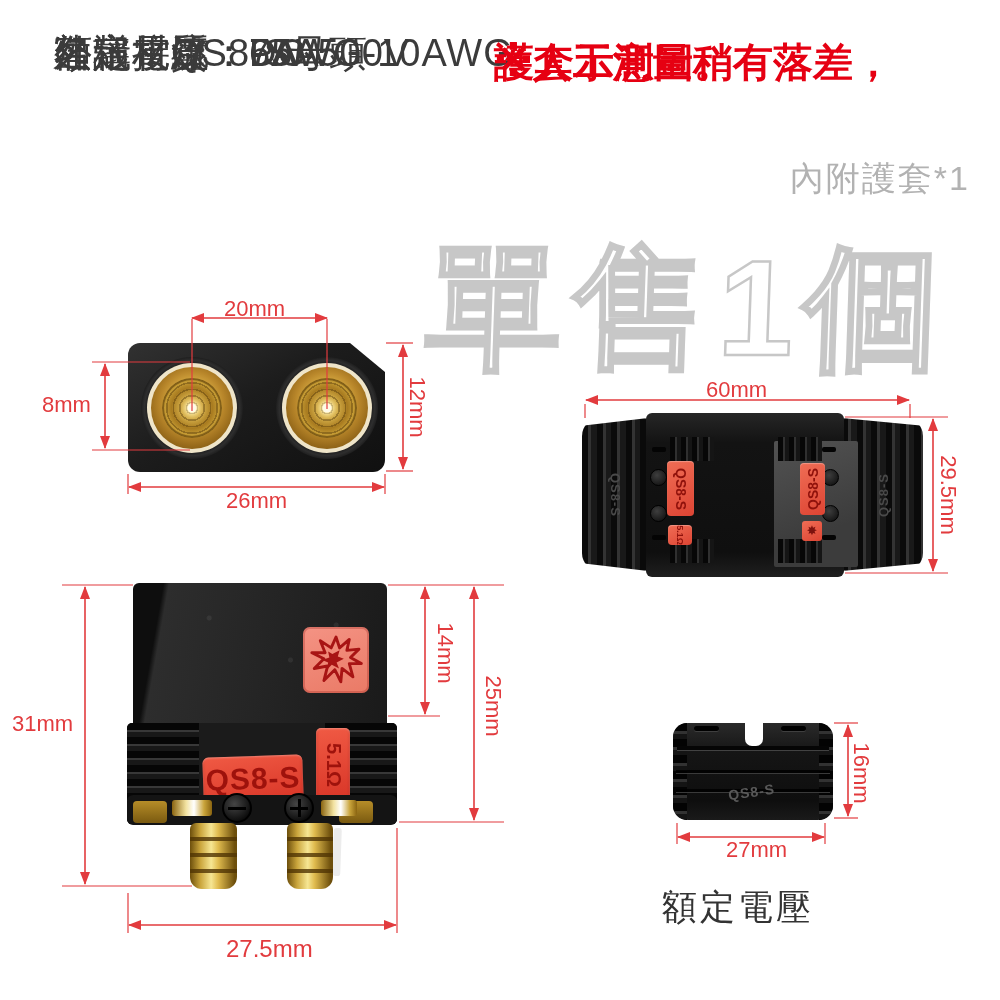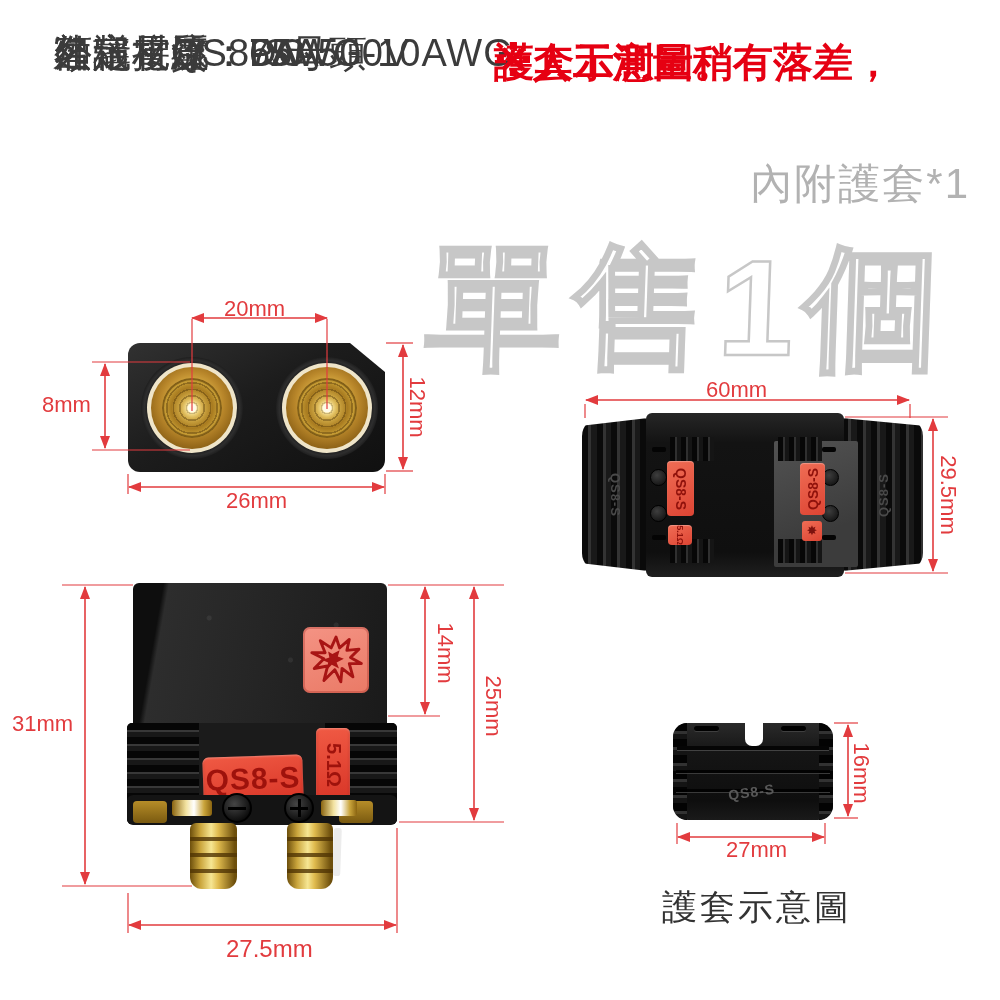--- a/index.html
+++ b/index.html
@@ -6,21 +6,21 @@
   #canvas{position:relative;width:1000px;height:1000px;background:#ffffff;overflow:hidden;
           font-family:"Liberation Sans","DejaVu Sans",sans-serif;}
   #canvas *{position:absolute;box-sizing:border-box;}
 
   
   .specs{left:54px;top:28px;width:520px;height:255px;}
   .spec-line{position:static;display:block;font-size:38px;line-height:50.5px;color:#3b3b3b;
              font-weight:500;letter-spacing:1px;white-space:nowrap;}
   .note{right:26px;top:36px;width:480px;text-align:right;color:#e60012;font-weight:600;}
   .note-line{position:static;display:block;font-size:40px;line-height:52px;white-space:nowrap;}
-  .wm-included{right:30px;top:156px;font-size:42px;color:#b2b2b2;font-weight:500;
+  .wm-included{right:30px;top:156px;font-size:34px;color:#b2b2b2;font-weight:500;
                letter-spacing:2px;white-space:nowrap;}
   .wm-single{left:426px;top:218px;font-size:136px;font-weight:700;letter-spacing:10px;
              color:transparent;-webkit-text-stroke:2.5px #c7c7c7;white-space:nowrap;
              transform:skewX(-2deg);}
 
   
   .dim{color:#e23b3e;font-size:22px;font-weight:500;white-space:nowrap;z-index:7;}
   .dim.rot{transform:translate(-50%,-50%) rotate(90deg);}
   .caption{color:#333;font-size:35px;font-weight:500;letter-spacing:3px;white-space:nowrap;z-index:7;}
 
@@ -257,21 +257,21 @@
     <div class="sv-groove"></div>
     <div class="sv-rib" style="top:54px;"></div>
     <div class="sv-rib" style="top:73px;"></div>
     <div class="sv-notch"></div>
     <div class="sv-slot l"></div>
     <div class="sv-slot r"></div>
     <div class="sv-emboss">QS8-S</div>
   </div>
   <div class="dim rot" style="left:861px;top:773px;">16mm</div>
   <div class="dim" style="left:726px;top:837px;">27mm</div>
-  <div class="caption" style="left:662px;top:884px;">護套示意圖</div>
+  <div class="caption" style="left:662px;top:884px;">額定電壓</div>
 
   <svg class="dims-svg" width="1000" height="1000" viewBox="0 0 1000 1000">
     <defs>
       <marker id="ar" markerUnits="userSpaceOnUse" markerWidth="13" markerHeight="10" refX="12" refY="5" orient="auto-start-reverse">
         <path d="M0,0 L13,5 L0,10 Z" fill="#e23b3e"></path>
       </marker>
     </defs>
     <g stroke="#e23b3e" stroke-width="1.6" fill="none">
 
       <line x1="192" y1="318" x2="327" y2="318" marker-start="url(#ar)" marker-end="url(#ar)"></line>

